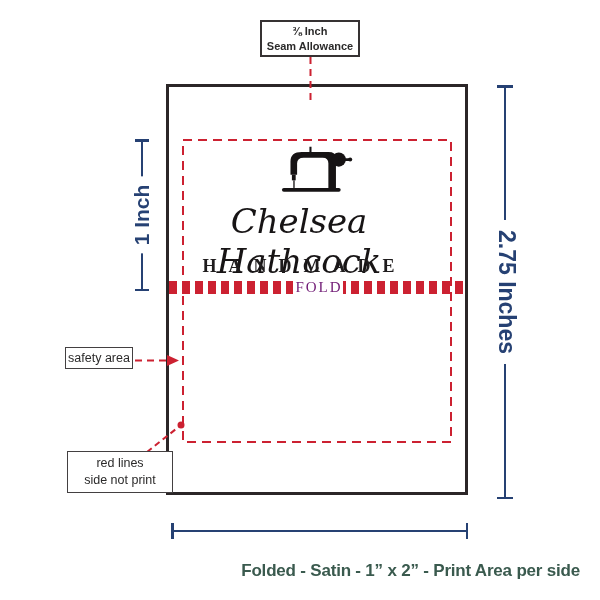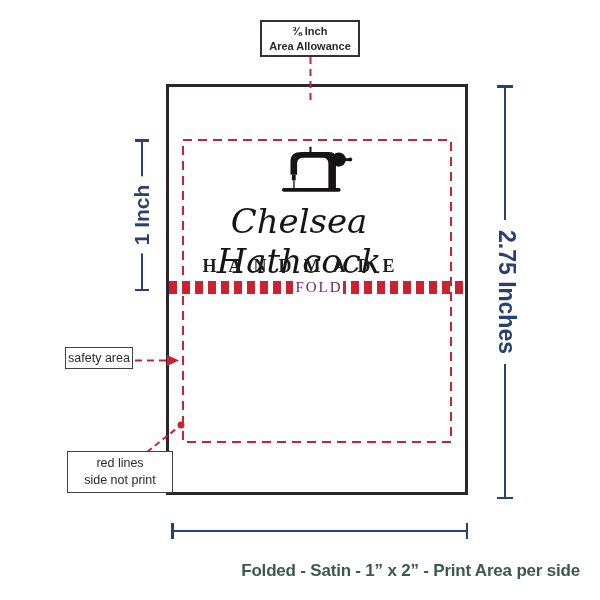--- a/index.html
+++ b/index.html
@@ -77,21 +77,21 @@
     <circle cx="61" cy="16" r="7.5" fill="#161314"></circle>
     <rect x="61" y="14.6" width="12" height="3" rx="1.5" fill="#161314"></rect>
     <circle cx="73" cy="16" r="2.2" fill="#161314"></circle>
   </svg>
 
   <div class="abs brand">Chelsea Hathcock</div>
   <div class="abs handmade">HANDMADE</div>
 
   <div class="abs seam-box">
     <span>⅜ Inch</span>
-    <span>Area Allowance</span>
+    <span>Seam Allowance</span>
   </div>
 
   <div class="abs mline" style="left:141px;top:140px;width:2px;height:150px;"></div>
   <div class="abs mline" style="left:135px;top:139px;width:14px;height:2.5px;"></div>
   <div class="abs mline" style="left:135px;top:288.5px;width:14px;height:2.5px;"></div>
   <div class="abs mlabel lab-1in">1 Inch</div>
 
   <div class="abs mline" style="left:504px;top:86px;width:2px;height:412px;"></div>
   <div class="abs mline" style="left:497px;top:85px;width:16px;height:2.5px;"></div>
   <div class="abs mline" style="left:497px;top:496.5px;width:16px;height:2.5px;"></div>

